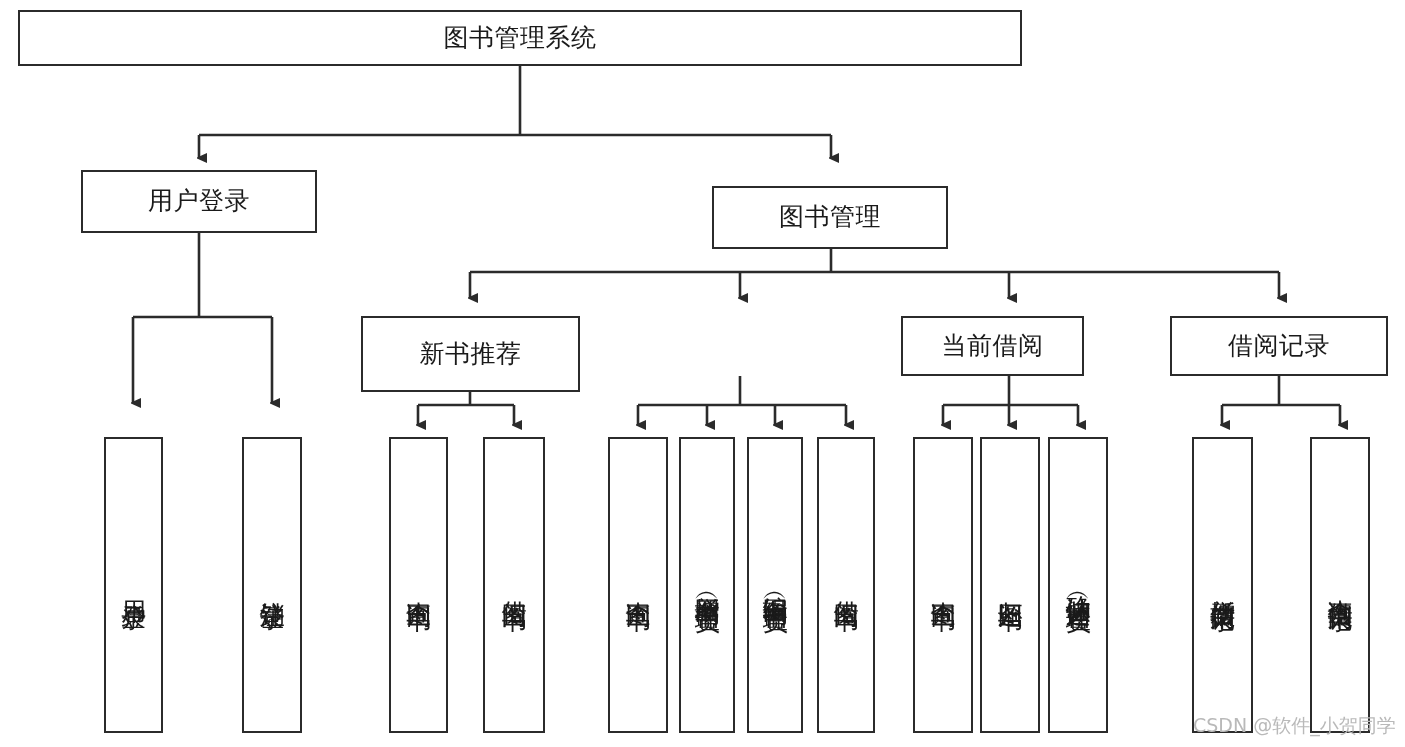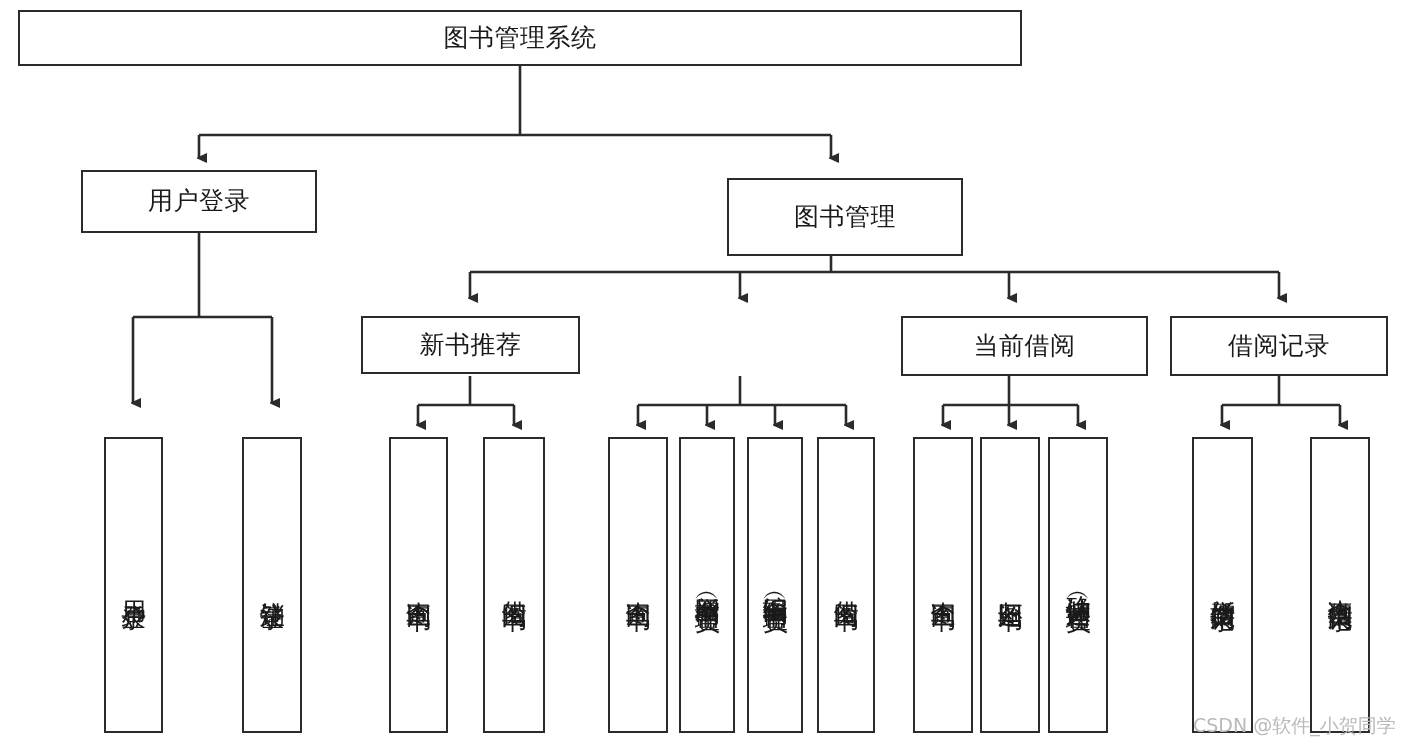--- a/index.html
+++ b/index.html
@@ -126,28 +126,28 @@
     </g>
   </svg>
 
   <div class="node root horiz" style="left:18px; top:10px; width:1004px; height:56px;">
     <span class="label">图书管理系统</span>
   </div>
 
   <div class="node horiz" style="left:81px; top:170px; width:236px; height:63px;">
     <span class="label">用户登录</span>
   </div>
-  <div class="node horiz" style="left:712px; top:178px; width:236px; height:78px;margin-left:15px;">
+  <div class="node horiz" style="left:712px; top:186px; width:236px; height:63px;">
     <span class="label">图书管理</span>
   </div>
 
-  <div class="node horiz" style="left:361px; top:316px; width:219px; height:58px;">
+  <div class="node horiz" style="left:361px; top:316px; width:219px; height:76px;">
     <span class="label">新书推荐</span>
   </div>
-  <div class="node horiz" style="left:901px; top:316px; width:247px; height:60px;">
+  <div class="node horiz" style="left:901px; top:316px; width:183px; height:60px;">
     <span class="label">当前借阅</span>
   </div>
   <div class="node horiz" style="left:1170px; top:316px; width:218px; height:60px;">
     <span class="label">借阅记录</span>
   </div>
 
   <div class="node leaf" style="left:104px; top:437px; width:59px; height:296px;">
     <span class="label">用户登录</span>
   </div>
   <div class="node leaf" style="left:242px; top:437px; width:60px; height:296px;">

